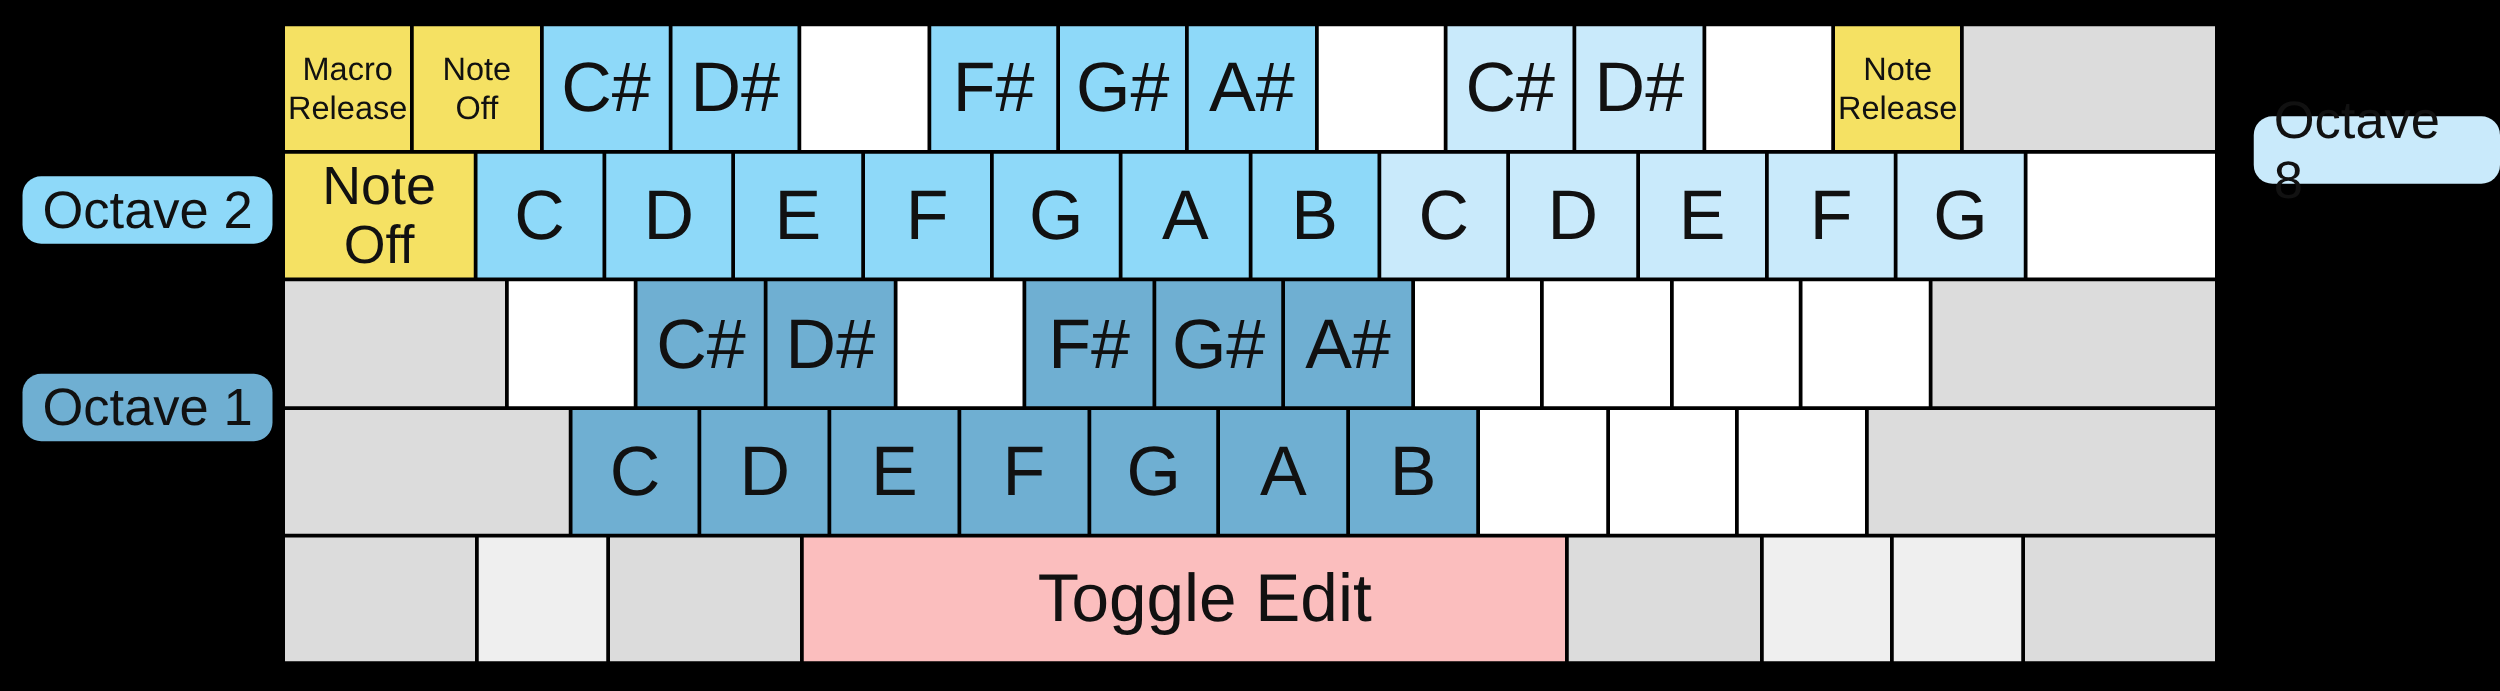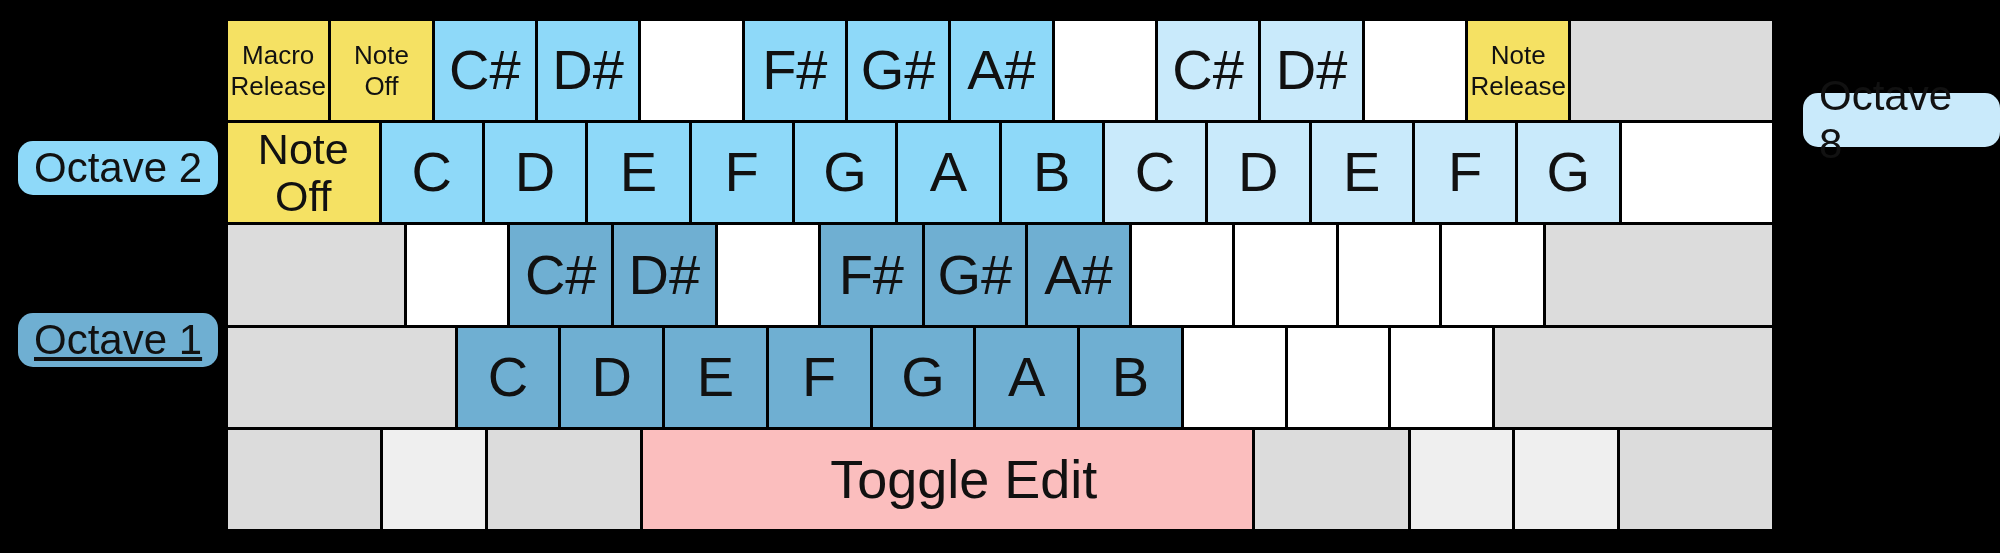--- a/index.html
+++ b/index.html
@@ -66,21 +66,21 @@
     justify-content: center;
     padding: 0 16px;
     border-radius: 15px;
     font-size: 42px;
     color: var(--text, #111);
   }
   .pill.p-oct1 { background: var(--octave1); }
   .pill.p-oct2 { background: var(--octave2); }
   .pill.p-oct3 { background: var(--octave3); }
   #pill-octave2 { left: 18px;   top: 121px; margin-top: 47px; }
-  #pill-octave1 { left: 18px;   top: 340px; text-decoration: underline; }
+  #pill-octave1 { left: 18px;   top: 326px; }
   #pill-octave3 { left: 1803px; top: 120px; }
 </style>
 </head>
 <body>
 
 <div id="stage">
   <div id="pill-octave2" class="pill p-oct2">Octave 2</div>
   <div id="pill-octave1" class="pill p-oct1">Octave 1</div>
   <div id="pill-octave3" class="pill p-oct3">Octave 8</div>
 

